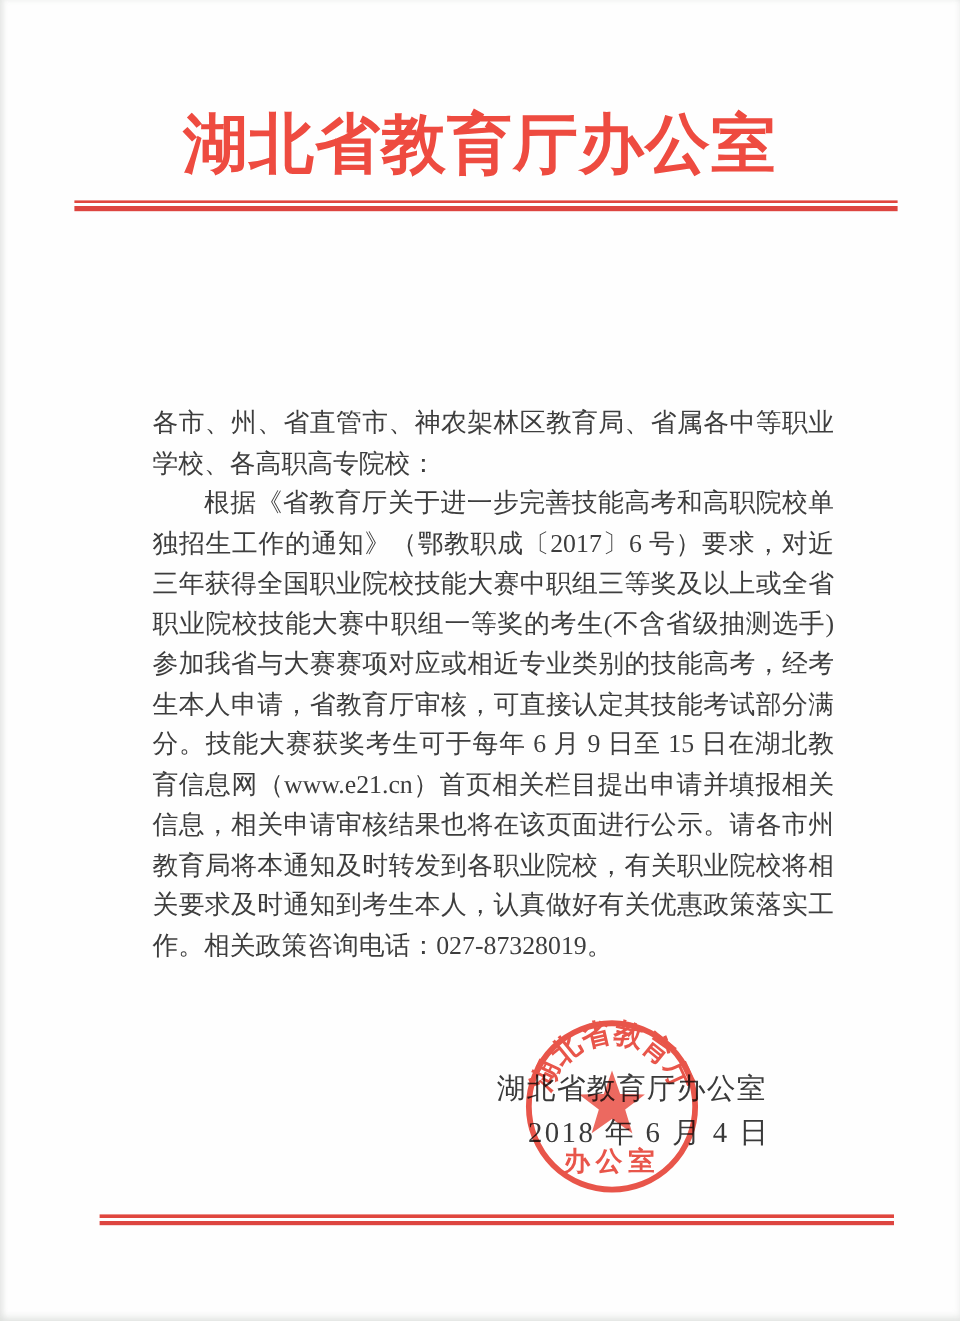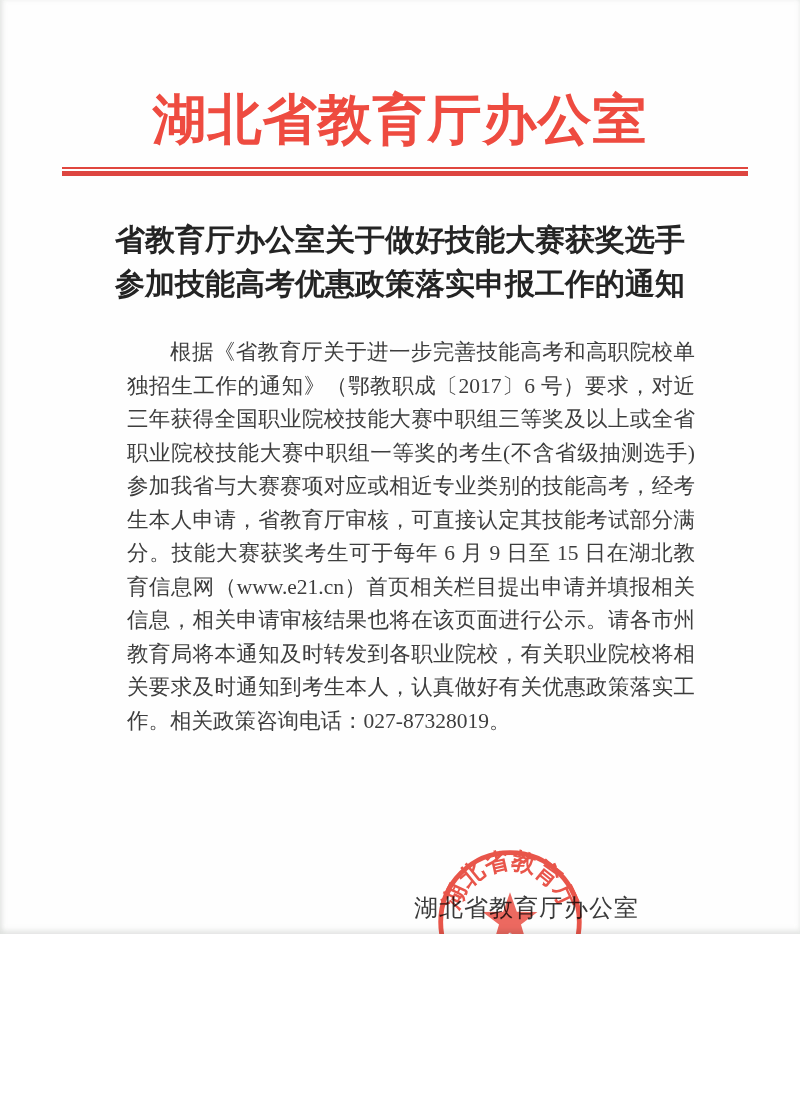--- a/index.html
+++ b/index.html
@@ -3,21 +3,21 @@
 <meta charset="utf-8">
 <style>
   html, body {
     margin: 0;
     padding: 0;
     background: #ffffff;
   }
   .page {
     position: relative;
     width: 800px;
-    height: 934px;
+    height: 1101px;
     margin: 0 auto;
     background: #fefefe;
     overflow: hidden;
     font-family: "Liberation Serif", serif;
     box-shadow: inset 3px 0 4px rgba(190,195,190,0.25),
                 inset 0 -4px 5px rgba(195,200,195,0.35);
   }
   
   .org-name {
     position: absolute;
@@ -119,26 +119,23 @@
 </style>
 </head>
 <body>
 
 <div class="page">
 
   <h1 class="org-name">湖北省教育厅办公室</h1>
 
   <div class="head-rule"></div>
 
-  <h2 class="doc-title">
-    <span>省教育厅办公室关于做好技能大赛获奖选手</span><br>
-    <span>参加技能高考优惠政策落实申报工作的通知</span>
-  </h2>
 
   <div class="body-text">
+    <p>各市、州、省直管市、神农架林区教育局、省属各中等职业学校、各高职高专院校：</p>
     <p class="indent">根据《省教育厅关于进一步完善技能高考和高职院校单独招生工作的通知》（鄂教职成〔2017〕6 号）要求，对近三年获得全国职业院校技能大赛中职组三等奖及以上或全省职业院校技能大赛中职组一等奖的考生(不含省级抽测选手)参加我省与大赛赛项对应或相近专业类别的技能高考，经考生本人申请，省教育厅审核，可直接认定其技能考试部分满分。技能大赛获奖考生可于每年 6 月 9 日至 15 日在湖北教育信息网（www.e21.cn）首页相关栏目提出申请并填报相关信息，相关申请审核结果也将在该页面进行公示。请各市州教育局将本通知及时转发到各职业院校，有关职业院校将相关要求及时通知到考生本人，认真做好有关优惠政策落实工作。相关政策咨询电话：027-87328019。</p>
   </div>
 
   <div class="sign-block">
     <div class="sign-org">湖北省教育厅办公室</div>
     <div class="sign-date">2018 年 6 月 4 日</div>
   </div>
 
   <svg class="seal" viewBox="0 0 160 160">
     <circle cx="80" cy="80" r="72" fill="none" stroke="#e8463a" stroke-width="5"></circle>

